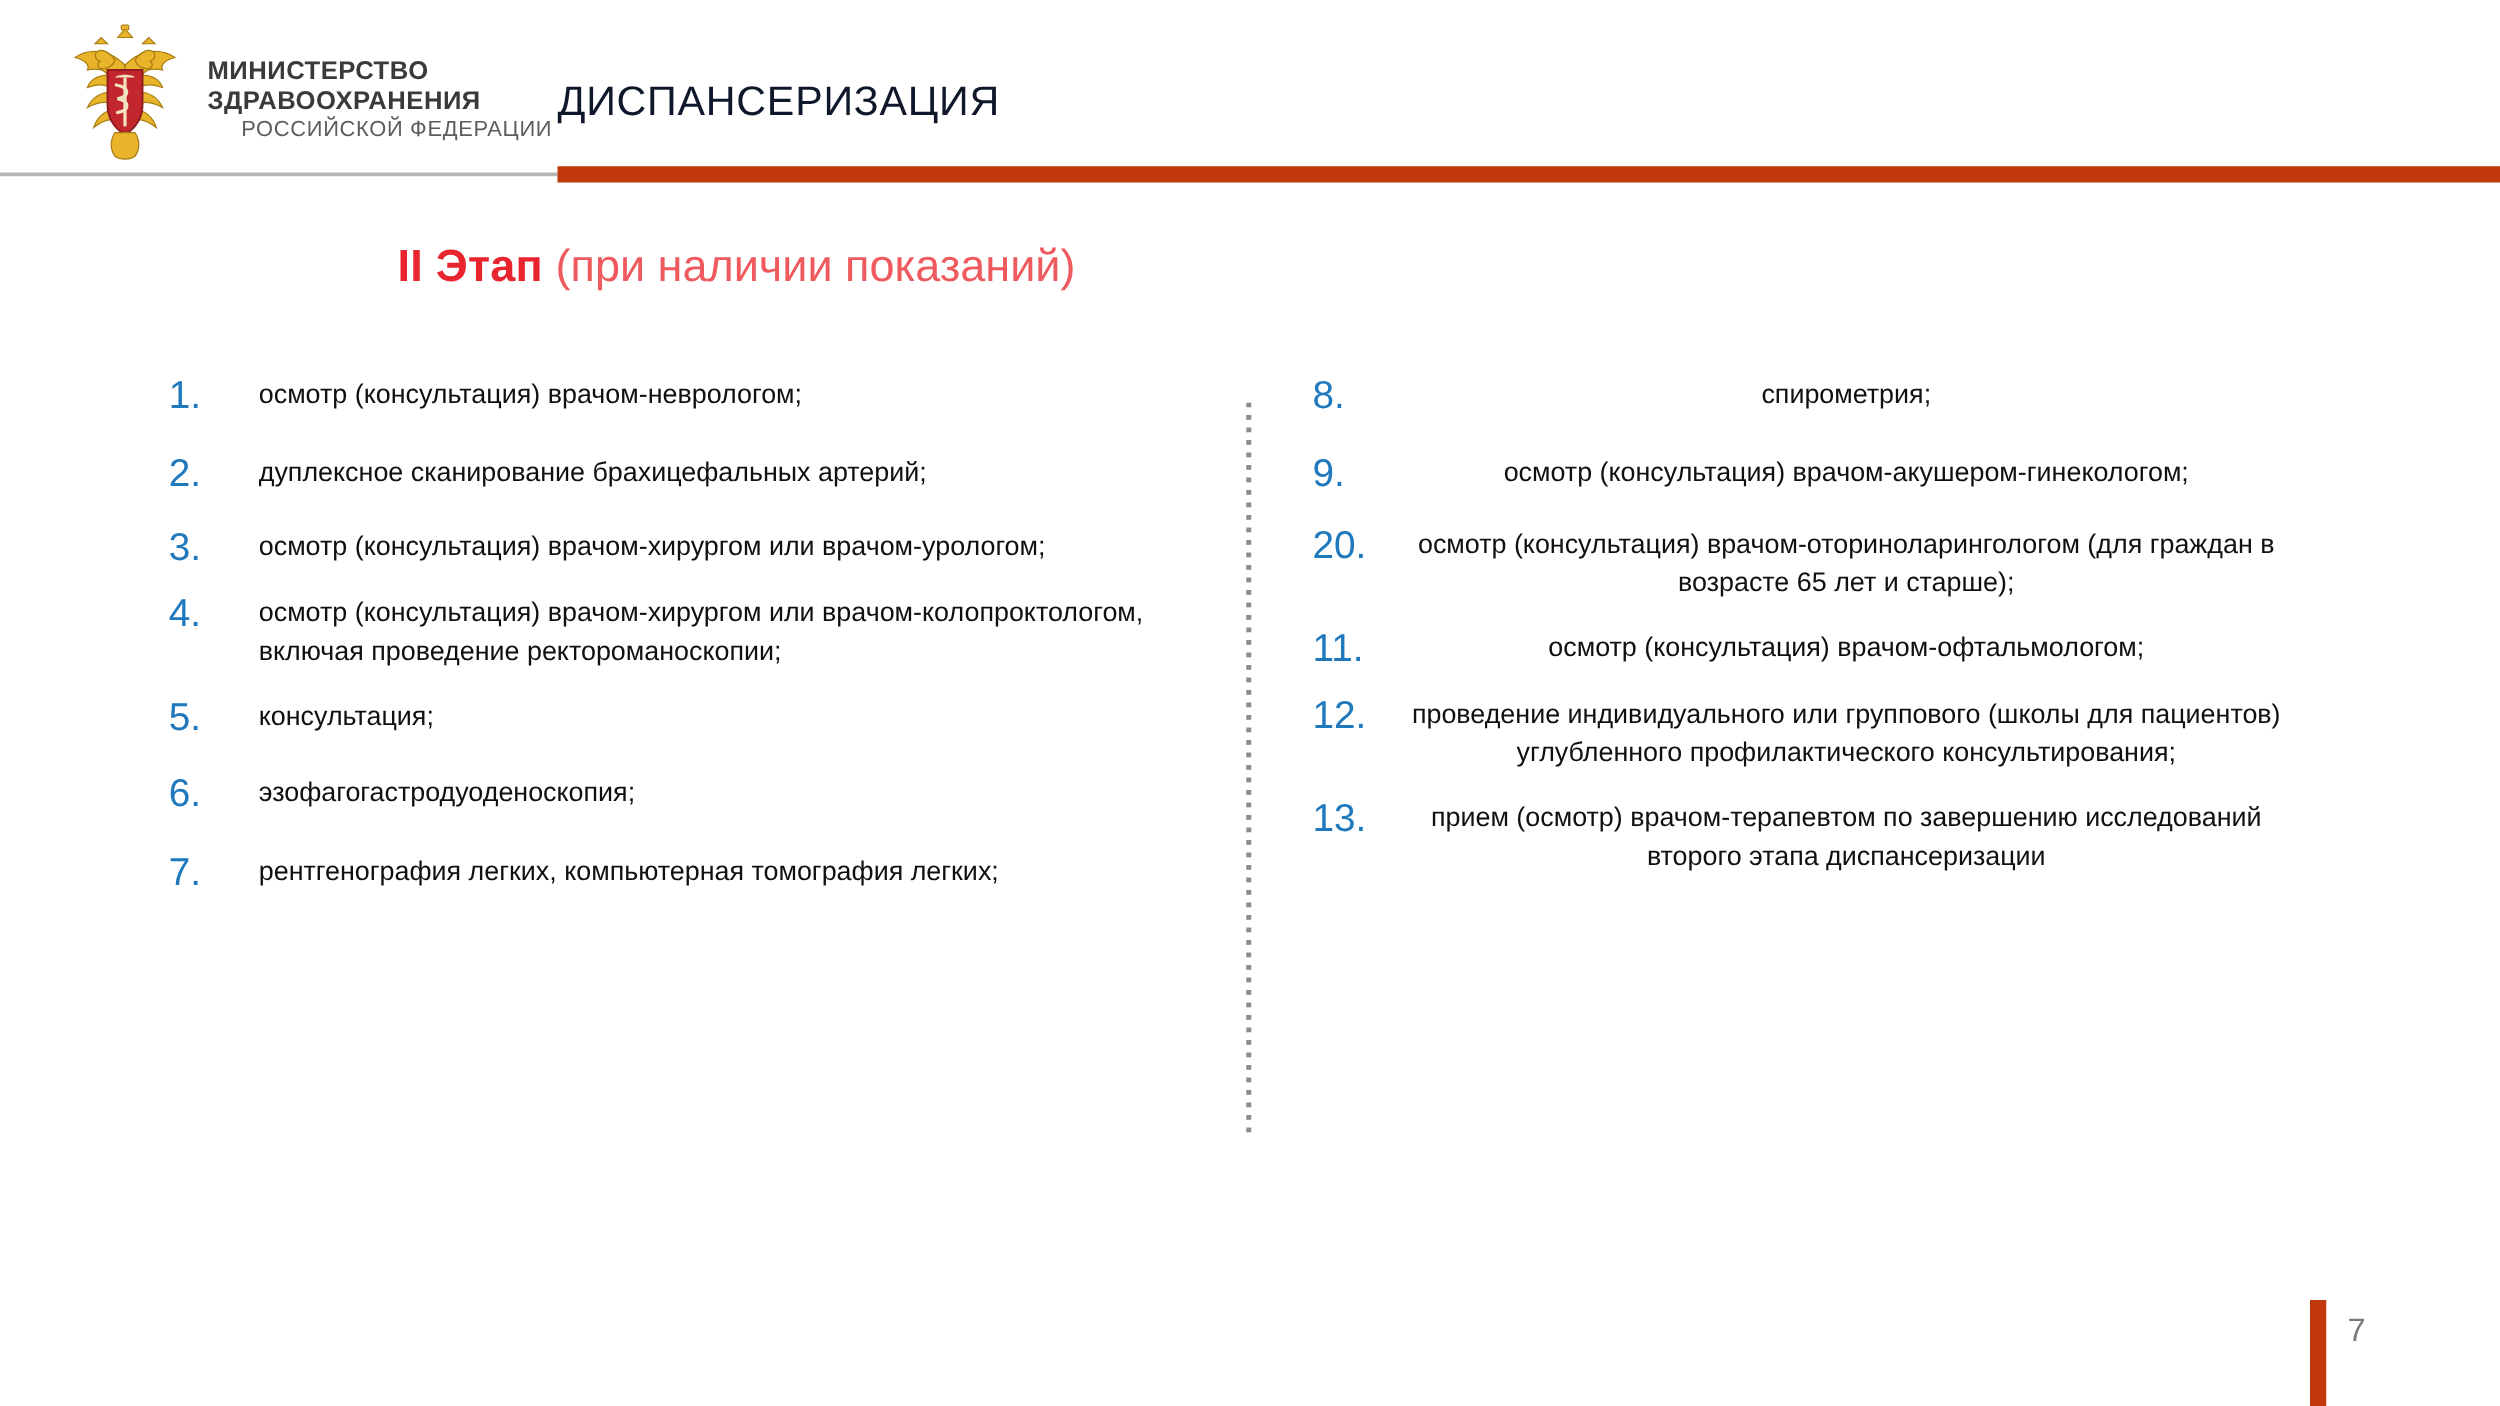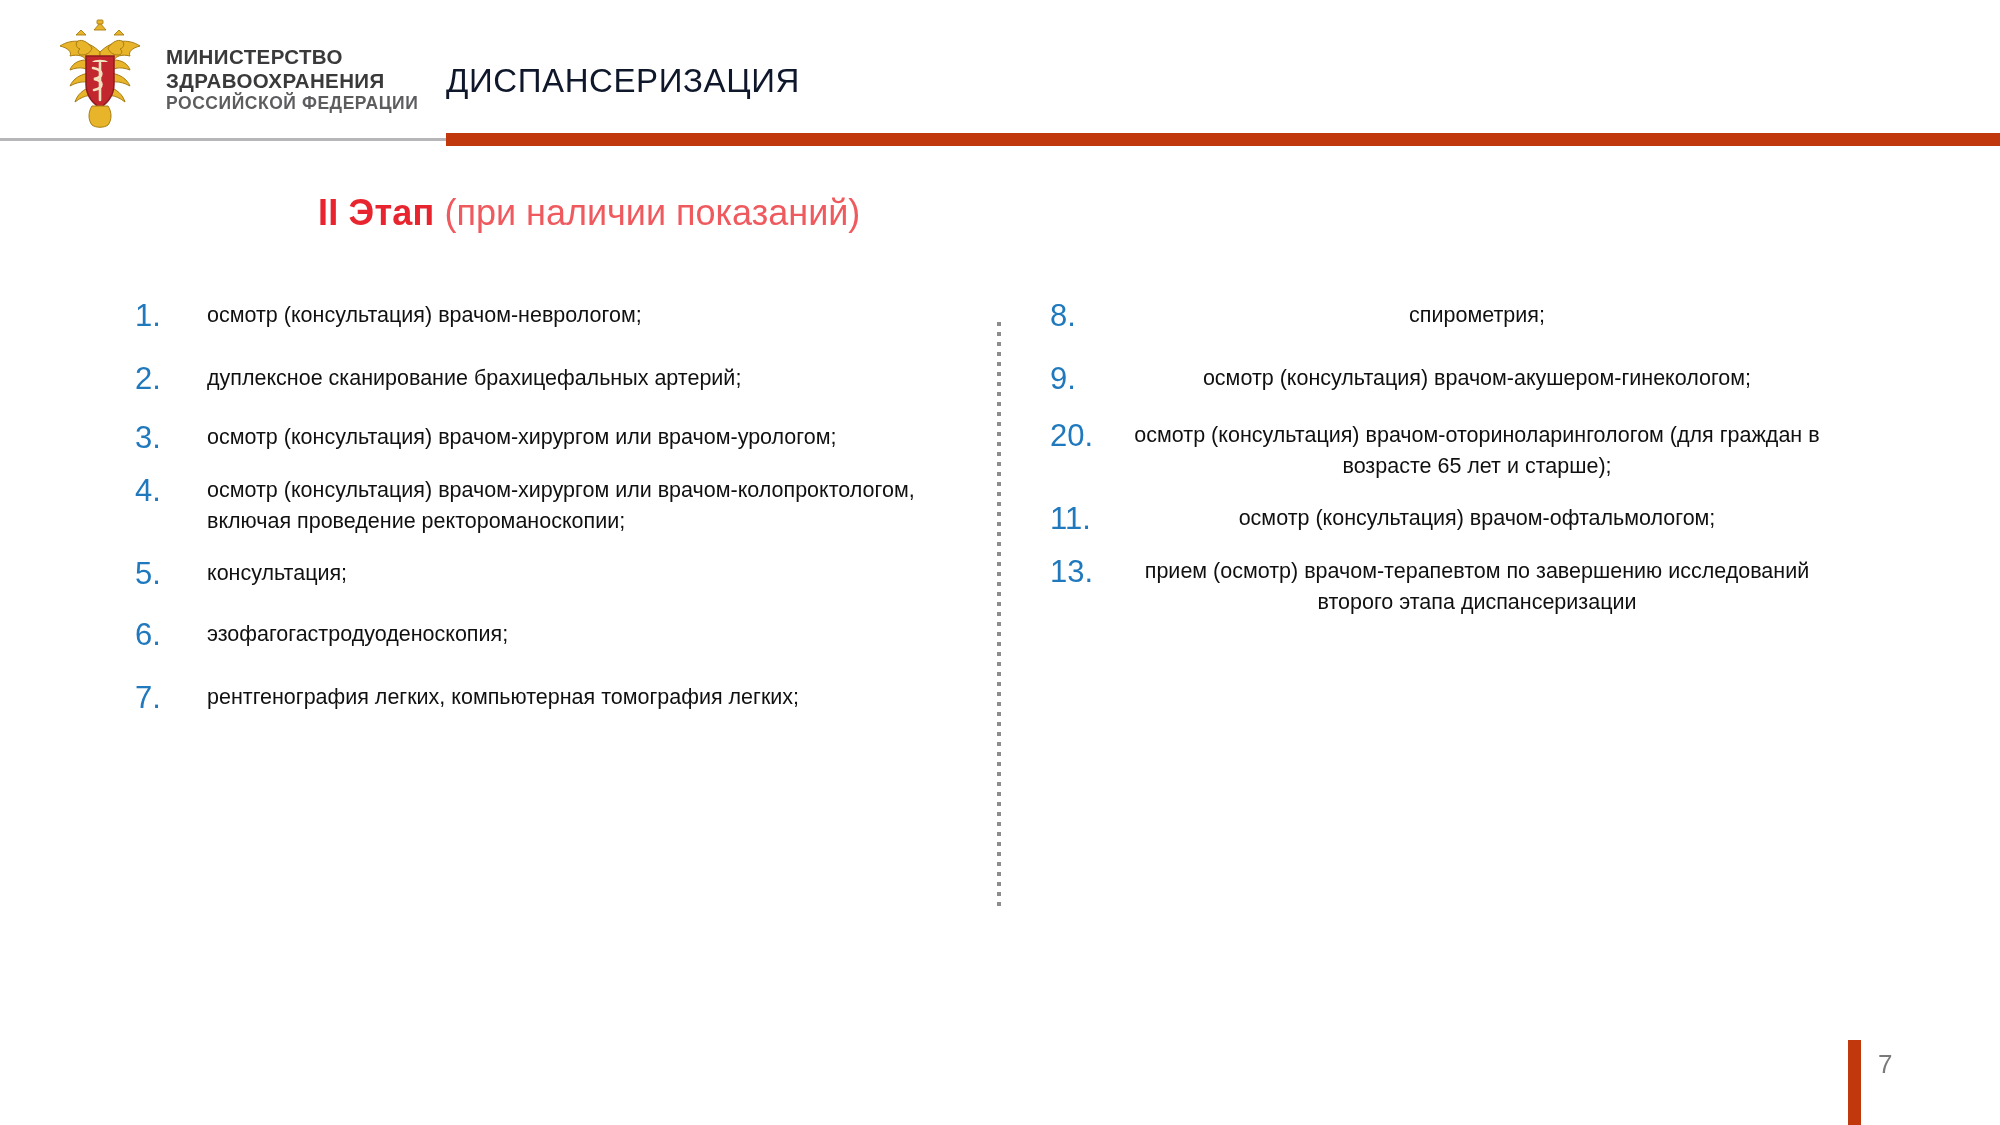--- a/index.html
+++ b/index.html
@@ -42,24 +42,25 @@
   }
   .ministry-line1, .ministry-line2 {
     font-size: 20.5px;
     font-weight: bold;
     color: #3a3a3c;
     letter-spacing: 0.4px;
     white-space: nowrap;
   }
   .ministry-line3 {
     font-size: 17.5px;
-    font-weight: bold;
+    font-weight: normal;
     color: #5d5d60;
     letter-spacing: 0.55px;
     white-space: nowrap;
+    margin-left: 27px;
   }
   .slide-kicker {
     position: absolute;
     left: 446px;
     top: 62px;
     font-size: 33px;
     color: #0f172a;
     letter-spacing: 0.6px;
     white-space: nowrap;
   }
@@ -284,20 +285,24 @@
       <span class="txt">осмотр (консультация) врачом-акушером-гинекологом;</span>
     </div>
     <div class="list-item ri-10">
       <span class="num">20.</span>
       <span class="txt">осмотр (консультация) врачом-оториноларингологом (для граждан в возрасте 65 лет и старше);</span>
     </div>
     <div class="list-item ri-11">
       <span class="num">11.</span>
       <span class="txt">осмотр (консультация) врачом-офтальмологом;</span>
     </div>
+    <div class="list-item ri-12">
+      <span class="num">12.</span>
+      <span class="txt">проведение индивидуального или группового (школы для пациентов) углубленного профилактического консультирования;</span>
+    </div>
     <div class="list-item ri-13">
       <span class="num">13.</span>
       <span class="txt">прием (осмотр) врачом-терапевтом по завершению исследований второго этапа диспансеризации</span>
     </div>
   </div>
 </div>
 
 <div class="page-bar"></div>
 <div class="page-number">7</div>
 

